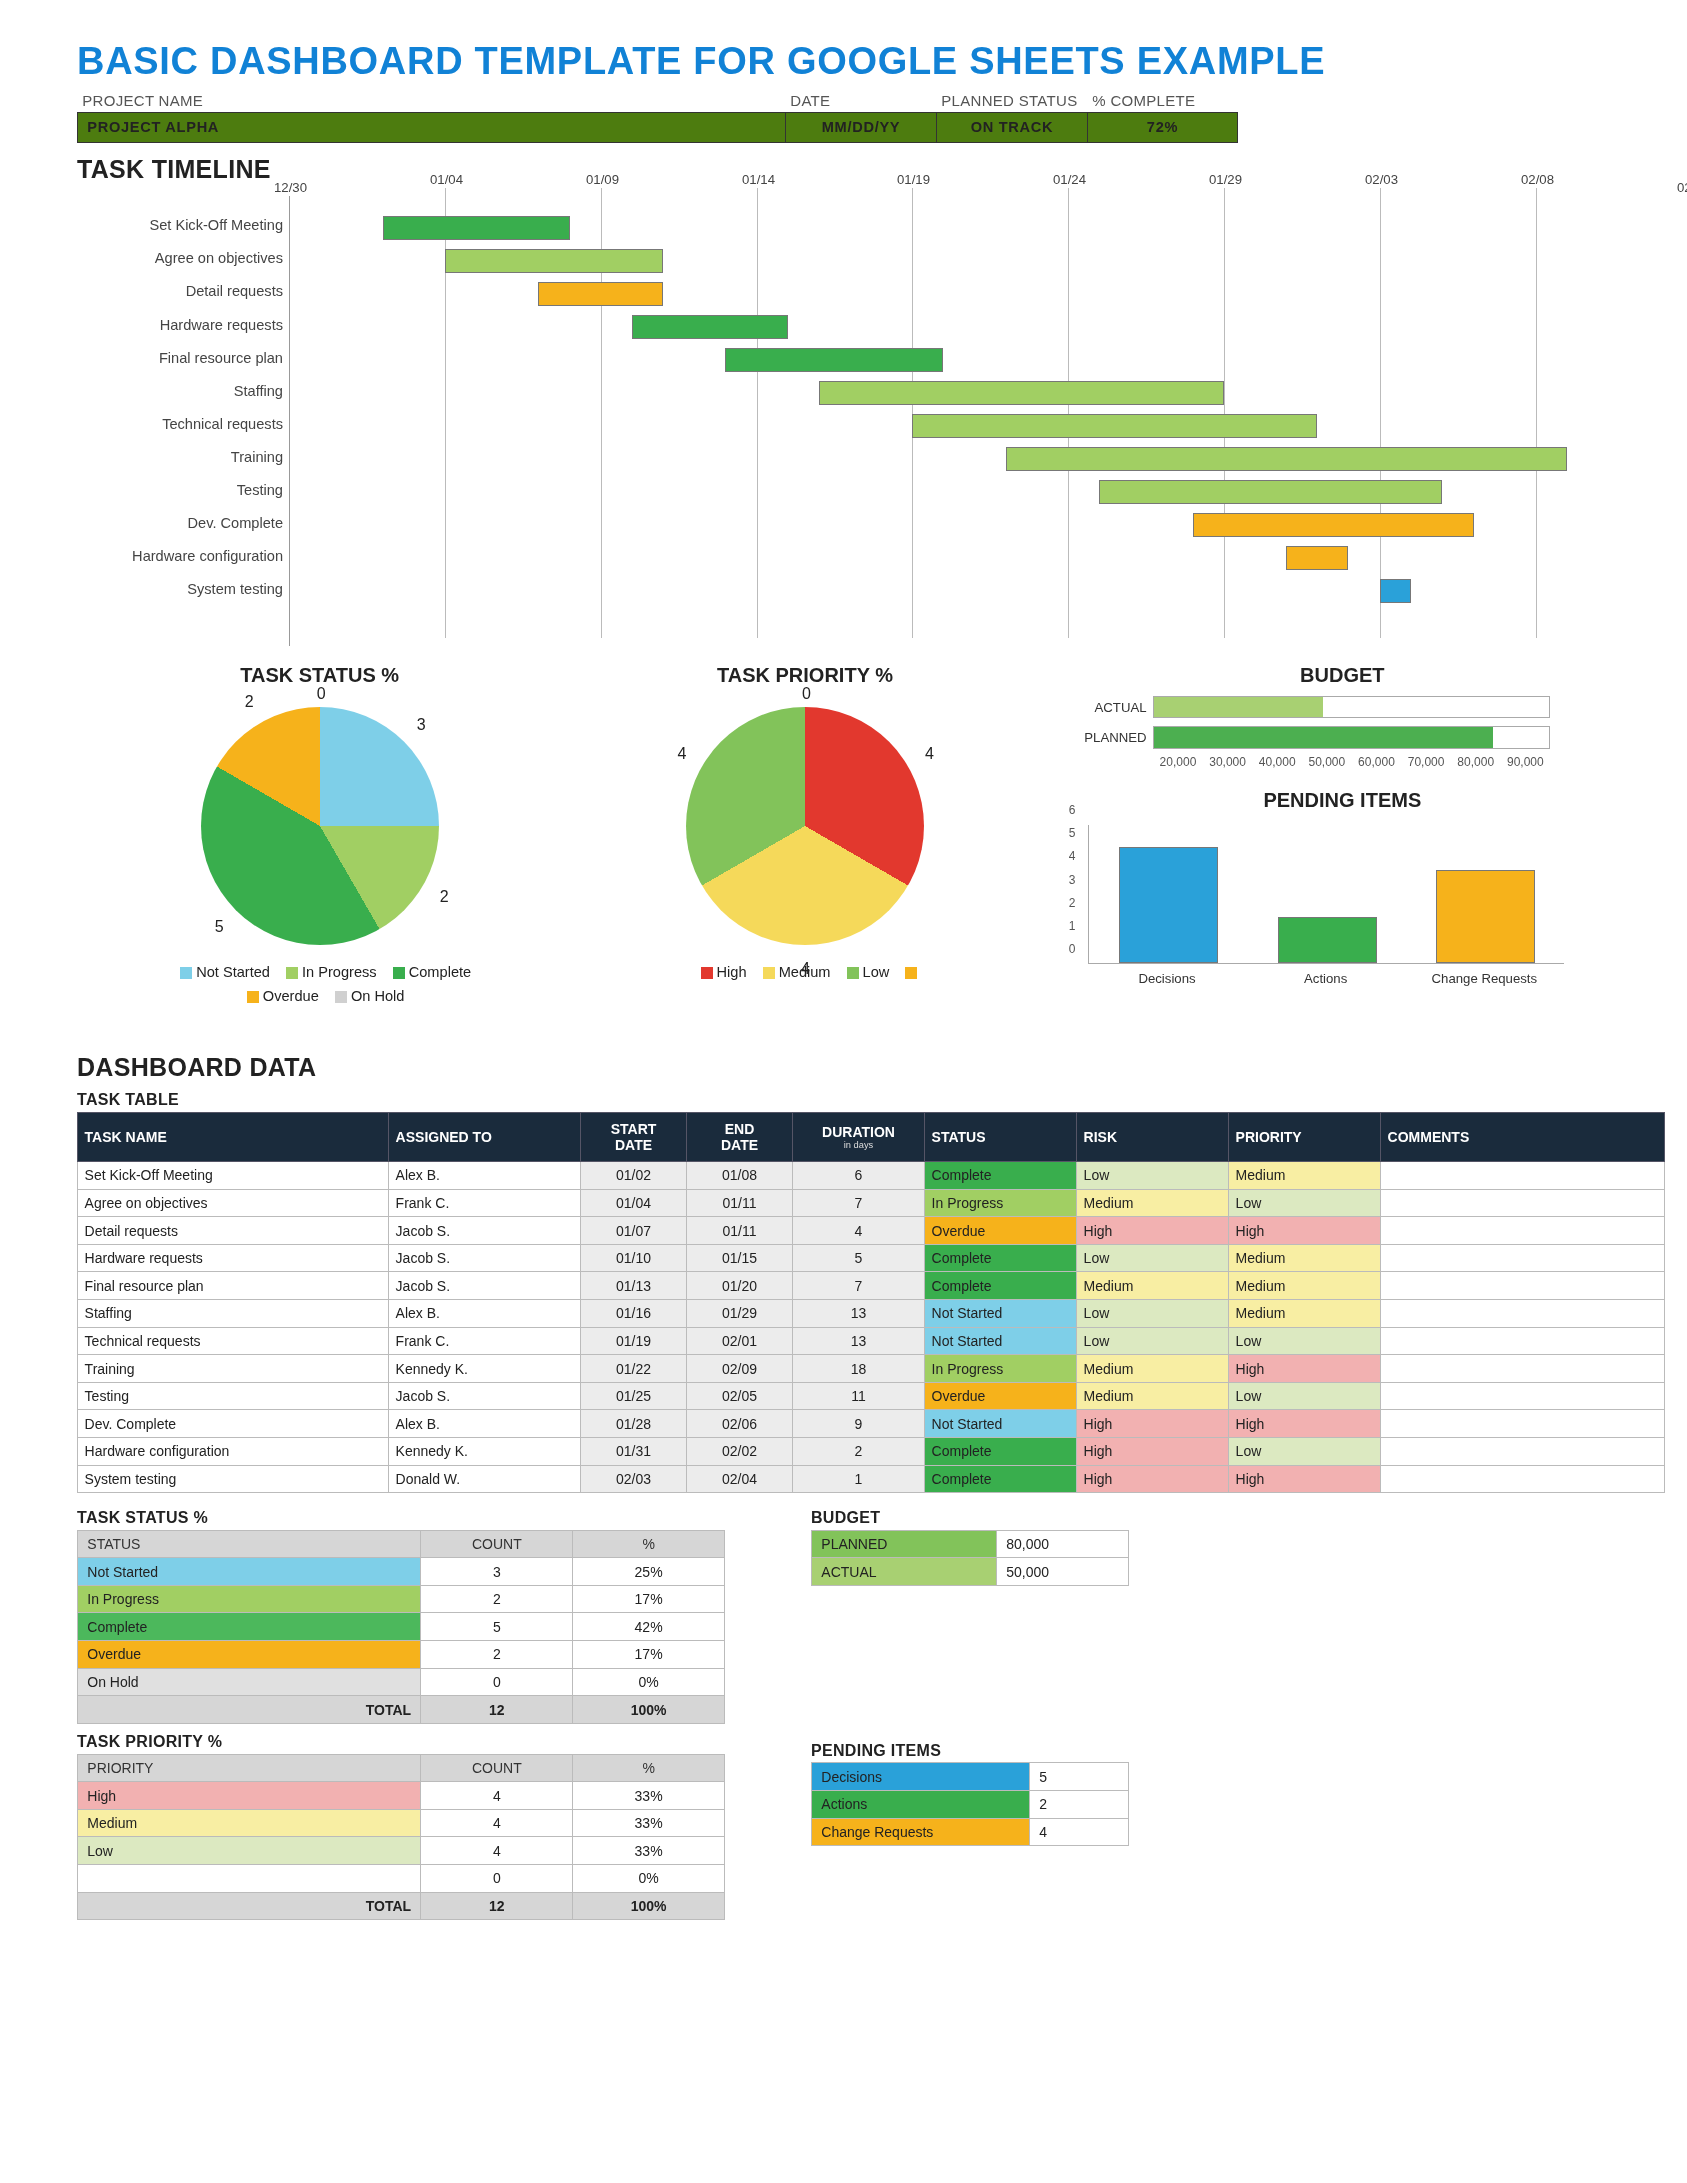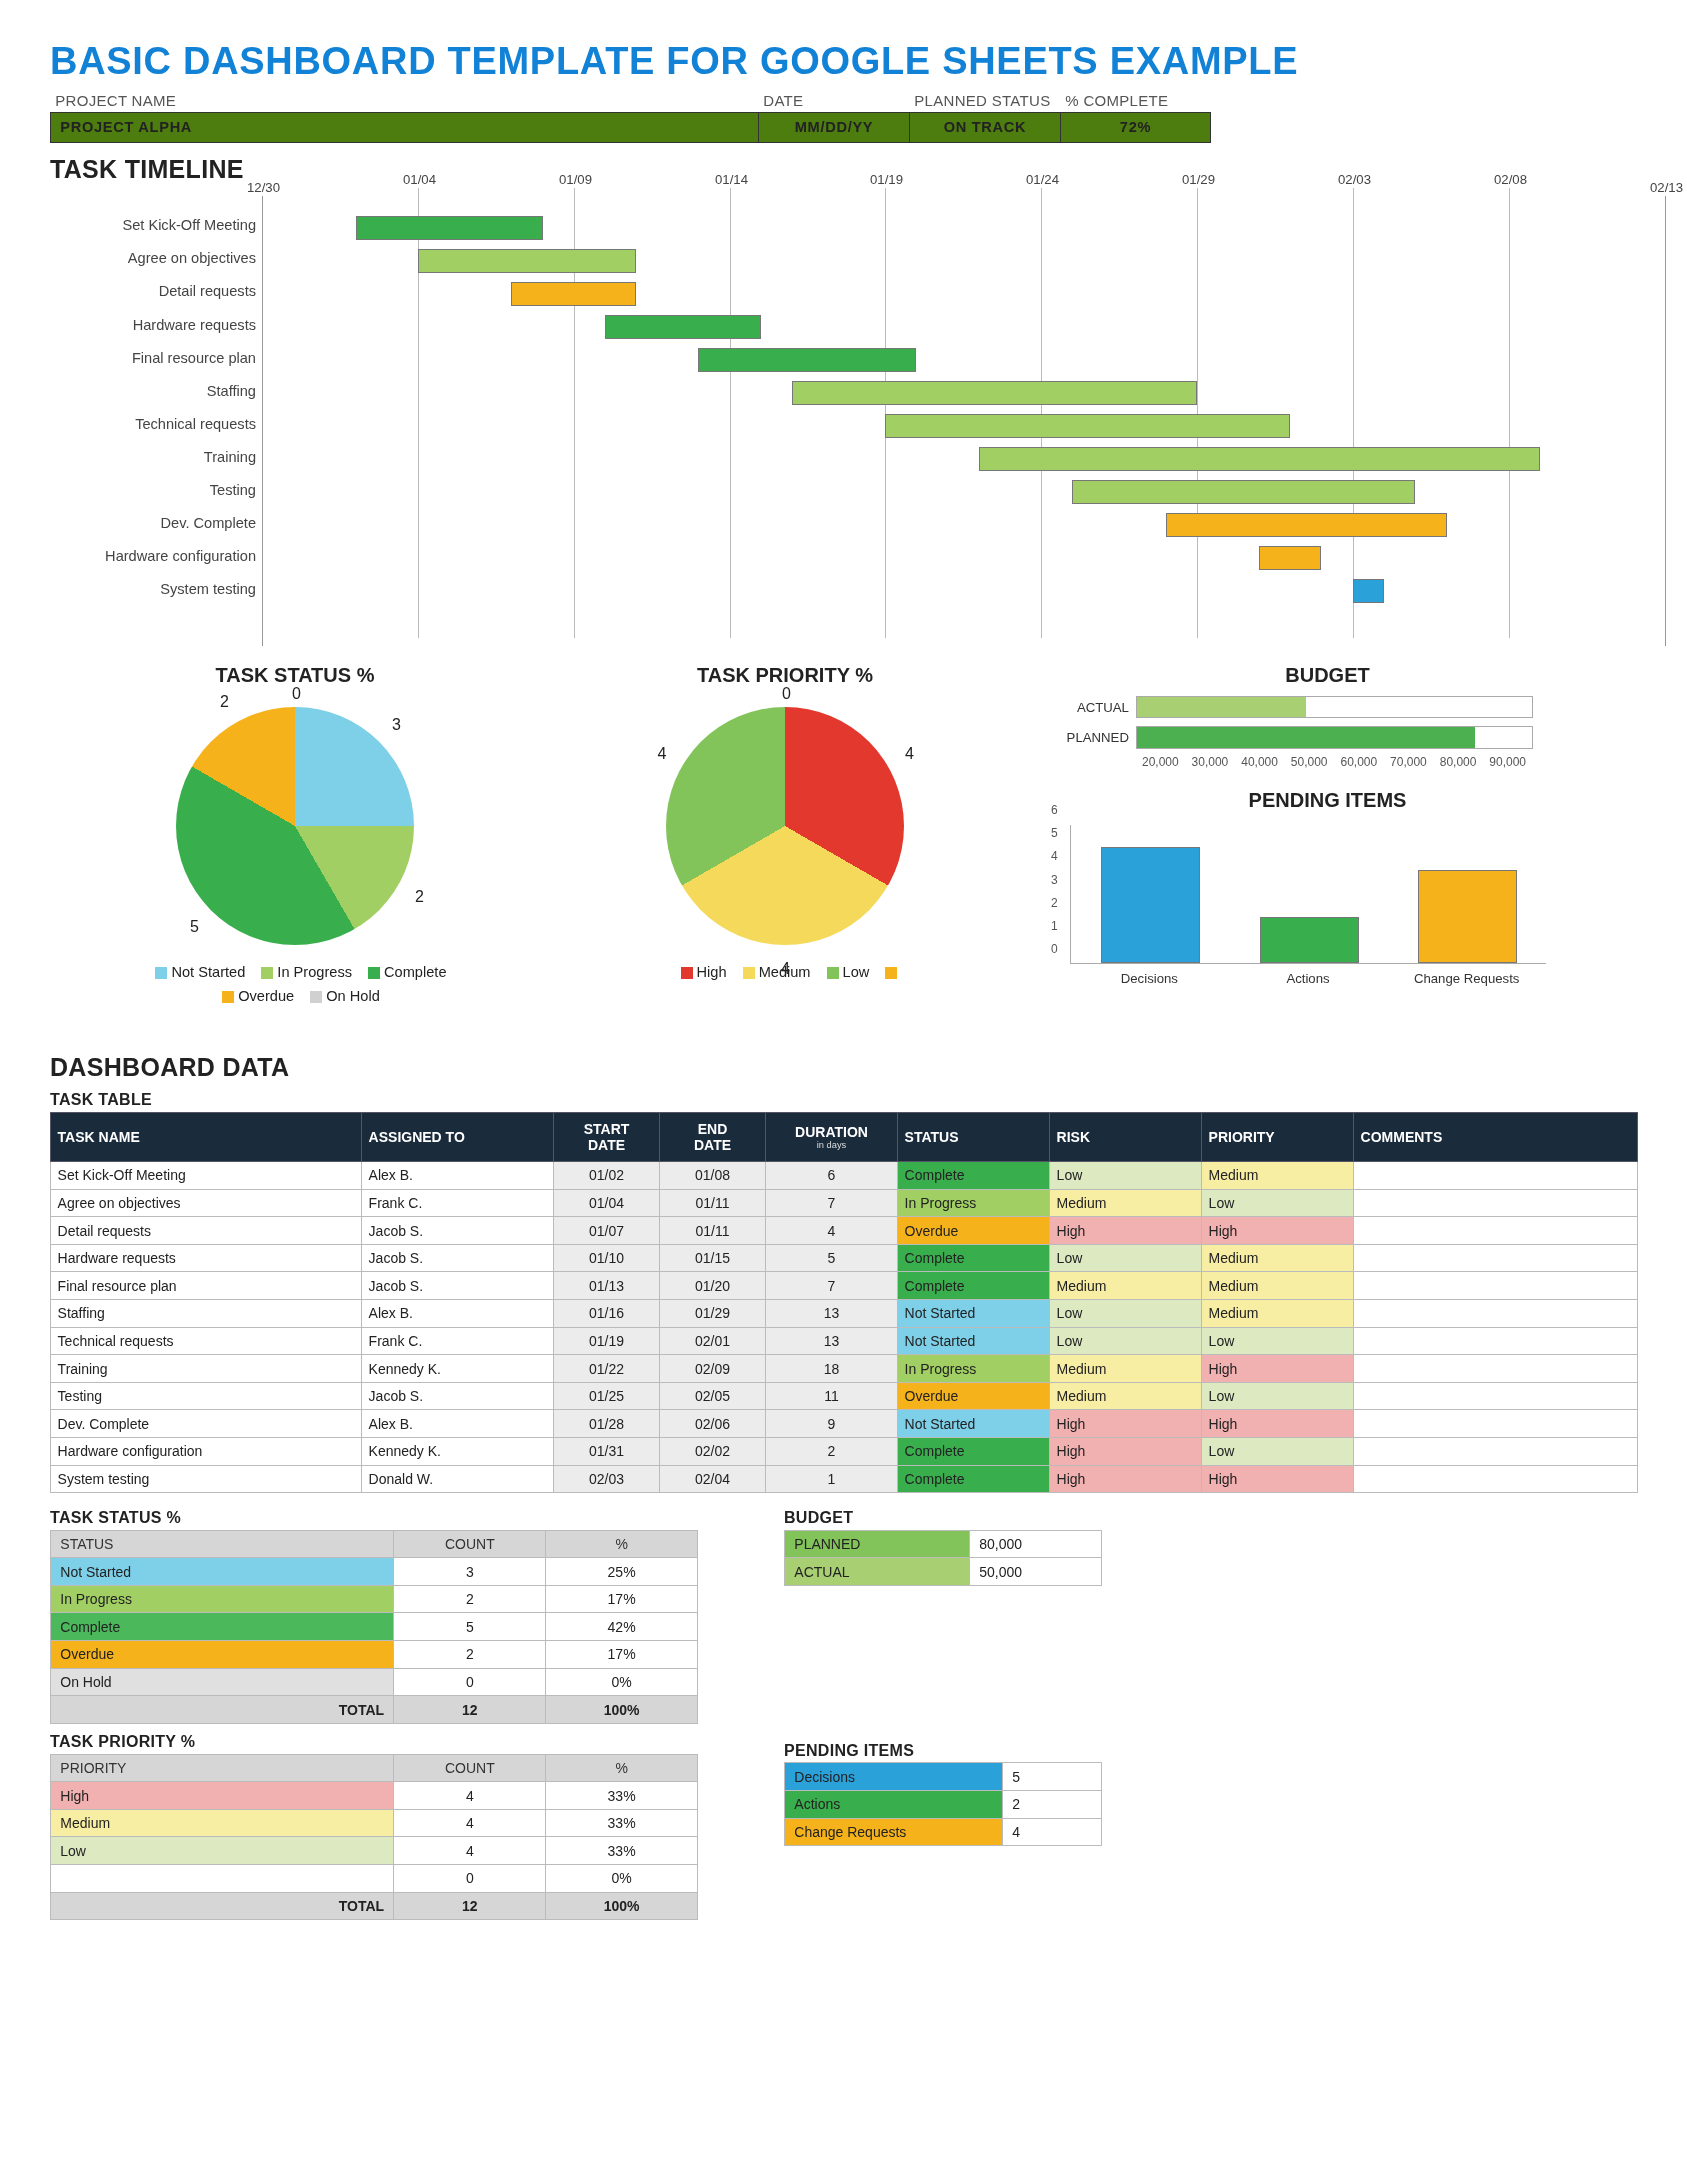--- a/index.html
+++ b/index.html
@@ -1,18 +1,18 @@
 <!DOCTYPE html>
 <html style="font-size:10.6px"><head>
 <meta charset="utf-8">
 <style>
   * { box-sizing: border-box; }
   html, body { margin:0; padding:0; background:#fff; }
   body { font-family: Arial, Helvetica, sans-serif; color:#222; width:1687px; }
-  .page { padding:40px 50px; }
+  .page { padding:40px 50px;margin-left:27px; }
   h1.title { font-family:"Arial Black",Arial; font-weight:900; color:#1182d6; font-size:38px; letter-spacing:0.7px; margin:0 0 6.6px 0; }
   .hdr-labels { display:flex; font-size:15px; color:#555; letter-spacing:0.3px; }
   .hdr-labels div { padding:2.6px 5.3px; }
   .hdr-labels .c1 { flex:0 0 708px; }
   .hdr-labels .c2 { flex:0 0 151px; }
   .hdr-labels .c3 { flex:0 0 151px; }
   .hdr-labels .c4 { flex:0 0 151px; }
   .hdr-row { display:flex; font-size:14.6px; font-weight:700; letter-spacing:0.7px; }
   .hdr-row .cell { border:1.3px solid #333; padding:6.6px 9.3px; background:#4d7c0f; }
   .hdr-row .c1 { flex:0 0 708px; text-align:left; border-right:none; }

